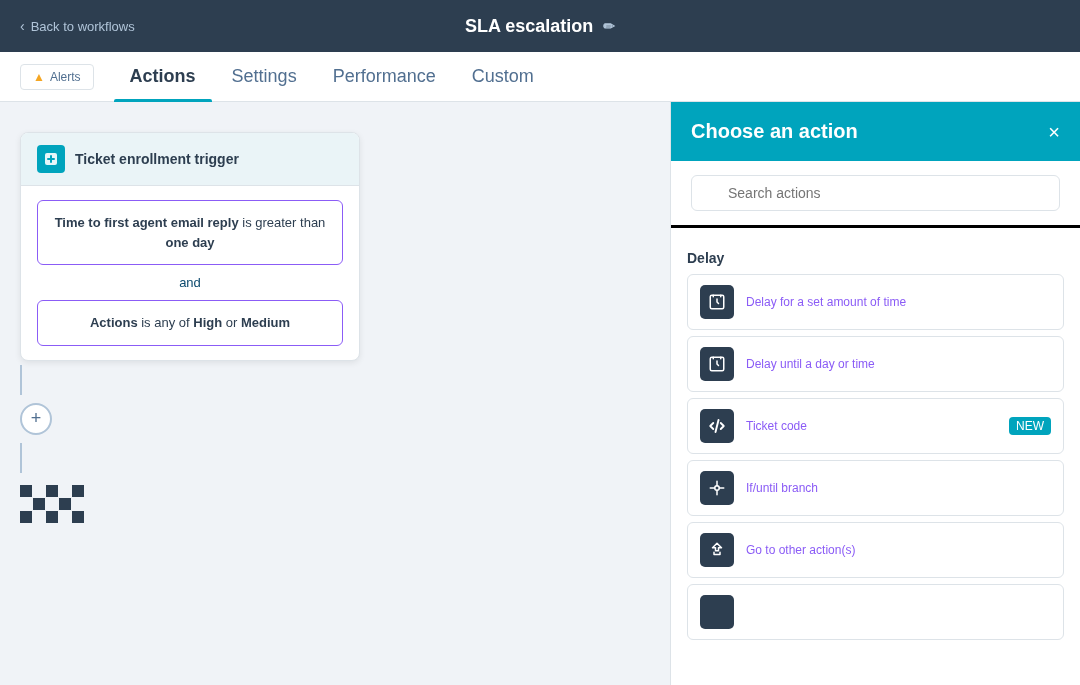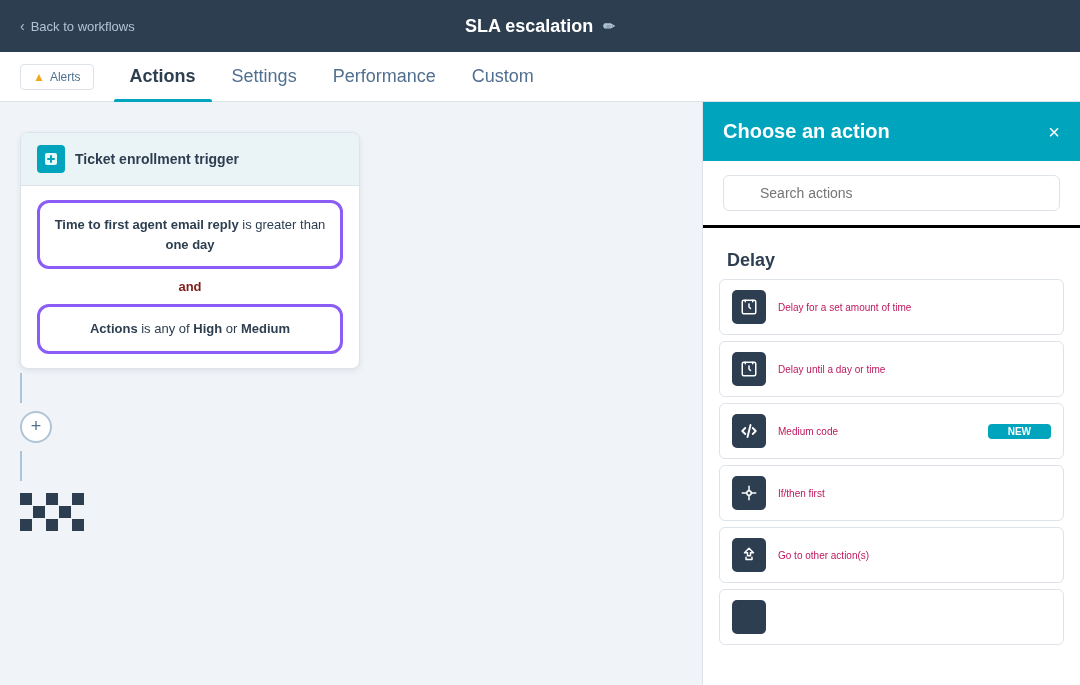--- a/index.html
+++ b/index.html
@@ -132,33 +132,33 @@
       font-weight: 600;
       color: #2d3e50;
     }
     .trigger-conditions {
       padding: 14px 16px;
       display: flex;
       flex-direction: column;
       gap: 10px;
     }
     .condition-box {
-      border: 3px solid #8b5cf6;
-      border-radius: 12px;
+      border: 1px solid #8b5cf6;
+      border-radius: 6px;
       padding: 12px 14px;
       font-size: 13px;
       color: #2d3e50;
       line-height: 1.5;
       text-align: center;
     }
     .condition-box strong { font-weight: 700; }
     .and-label {
-      color: #7f1d1d;
+      color: #0c4a6e;
       font-size: 13px;
-      font-weight: 700;
+      font-weight: 400;
       text-align: center;
     }
 
     
     .connector {
       width: 2px;
       height: 30px;
       background: #b0c4d8;
       margin: 4px 0;
     }
@@ -187,21 +187,21 @@
       gap: 1px;
     }
     .end-cell {
       width: 12px; height: 12px;
     }
     .end-cell.dark { background: #2d3e50; }
     .end-cell.light { background: transparent; }
 
     
     .right-panel {
-      width: 378px;
+      width: 410px;
       background: #fff;
       border-left: 1px solid #dde3e8;
       display: flex;
       flex-direction: column;
       flex-shrink: 0;
       overflow: hidden;
     }
     .panel-header {
       background: #00a4bd;
       padding: 18px 20px;
@@ -254,24 +254,24 @@
       pointer-events: none;
     }
 
     
     .actions-list {
       flex: 1;
       overflow-y: auto;
       padding: 10px 16px 16px;
     }
     .section-label {
-      font-size: 18px;
+      font-size: 14px;
       font-weight: 700;
       color: #2d3e50;
-      margin: 12px 8px 8px;
+      margin: 12px 0 8px;
       text-transform: none;
     }
     .action-item {
       display: flex;
       align-items: center;
       gap: 12px;
       padding: 10px 12px;
       border: 1px solid #dde3e8;
       border-radius: 6px;
       margin-bottom: 6px;
@@ -282,31 +282,31 @@
     .action-icon {
       width: 34px; height: 34px;
       background: #2d3e50;
       border-radius: 5px;
       display: flex; align-items: center; justify-content: center;
       flex-shrink: 0;
       color: #fff;
       font-size: 14px;
     }
     .action-label {
-      font-size: 10px;
-      color: #be185d;
+      font-size: 12px;
+      color: #8b5cf6;
       font-weight: 500;
     }
     .new-badge {
       margin-left: auto;
       background: #00a4bd;
       color: #fff;
-      font-size: 10px;
-      font-weight: 700;
-      padding: 2px 20px;
+      font-size: 12px;
+      font-weight: 400;
+      padding: 2px 7px;
       border-radius: 4px;
       text-transform: uppercase;
     }
   </style>
 </head>
 <body>
 
 <div class="top-nav">
   <div class="back-link">
     <span class="back-arrow">‹</span>
@@ -434,32 +434,32 @@
 
 
       <div class="action-item">
         <div class="action-icon">
           <svg width="18" height="18" viewBox="0 0 24 24" fill="none" stroke="white" stroke-width="2.5" stroke-linecap="round" stroke-linejoin="round">
             <polyline points="7 8 3 12 7 16"></polyline>
             <polyline points="17 8 21 12 17 16"></polyline>
             <line x1="14" y1="4" x2="10" y2="20"></line>
           </svg>
         </div>
-        <span class="action-label">Medium code</span>
+        <span class="action-label">Ticket code</span>
         <span class="new-badge">NEW</span>
       </div>
 
       <div class="action-item">
         <div class="action-icon">
           <svg width="18" height="18" viewBox="0 0 24 24" fill="none" stroke="white" stroke-width="2" stroke-linecap="round">
             <circle cx="12" cy="12" r="3"></circle>
             <path d="M12 3v6M12 15v6M3 12h6M15 12h6"></path>
           </svg>
         </div>
-        <span class="action-label">If/then first</span>
+        <span class="action-label">If/until branch</span>
       </div>
 
       <div class="action-item">
         <div class="action-icon">
           <svg width="18" height="18" viewBox="0 0 24 24" fill="none" stroke="white" stroke-width="2" stroke-linecap="round" stroke-linejoin="round">
             <path d="M12 3L6 9h4v4h4V9h4z"></path>
             <path d="M8 15v3h8v-3"></path>
           </svg>
         </div>
         <span class="action-label">Go to other action(s)</span>

